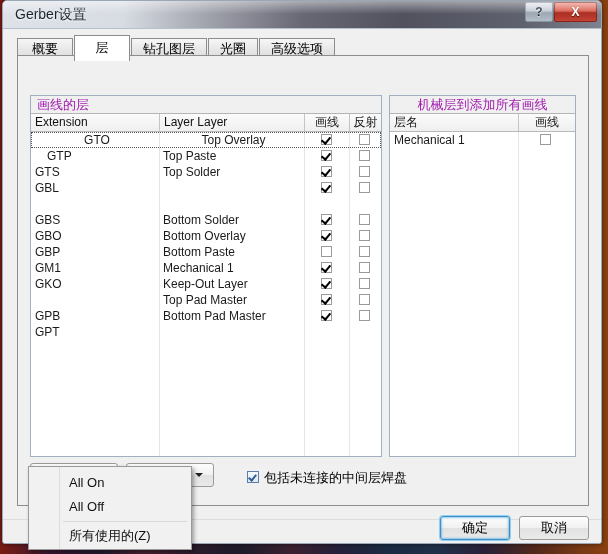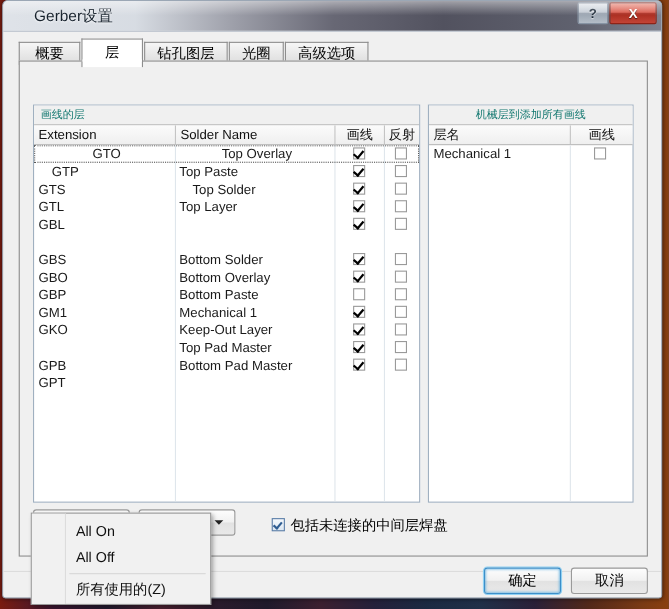--- a/index.html
+++ b/index.html
@@ -62,21 +62,21 @@
   }
   #titlebar::after {
     content: "";
     position: absolute;
     left: 0; top: 0; width: 100%; height: 13px;
     background: linear-gradient(to bottom, rgba(255,255,255,.45), rgba(255,255,255,0));
     pointer-events: none;
   }
   #title-text {
     position: absolute;
-    left: 28px; top: 5px;
+    left: 12px; top: 5px;
     font-size: 14px;
     color: #15202b;
     text-shadow: 0 1px 2px rgba(255,255,255,.85);
     white-space: nowrap;
   }
 
   .caption-btn {
     position: absolute;
     top: 1px;
     height: 20px;
@@ -167,22 +167,22 @@
     box-sizing: border-box;
   }
   .group-title {
     position: absolute;
     left: 0; top: 0;
     height: 18px;
     line-height: 18px;
     width: 100%;
     background: #f0f0f0;
     border-bottom: 1px solid #b5b5b5;
-    font-size: 10px;
-    color: #0f766e;
+    font-size: 13px;
+    color: #a21caf;
     box-sizing: border-box;
     padding-left: 6px;
   }
   .group-title.center { text-align: center; padding-left: 0; }
 
   
   .list-header {
     position: absolute;
     height: 18px;
     background: linear-gradient(to bottom, #fbfbfb 0%, #efefef 100%);
@@ -378,21 +378,21 @@
     </div>
 
     <div id="tabpage"></div>
     <div id="tab-notch" style="left:72px; width:54px;"></div>
 
     <div class="groupbox" id="left-group" style="left:27px; top:66px; width:352px; height:362px;">
       <div class="group-title">画线的层</div>
 
       <div class="list-header" style="top:18px;">
         <div class="hcell" style="left:0px;   width:128px;">Extension</div>
-        <div class="hcell divider" style="left:128px; width:145px;">Solder Name</div>
+        <div class="hcell divider" style="left:128px; width:145px;">Layer Layer</div>
         <div class="hcell divider ctr" style="left:273px; width:45px;">画线</div>
         <div class="hcell divider ctr" style="left:318px; width:32px;">反射</div>
       </div>
 
       <div class="list-body" id="left-list" style="top:36px; height:324px;">
         <div class="colline" style="left:128px; top:0; height:324px;"></div>
         <div class="colline" style="left:273px; top:0; height:324px;"></div>
         <div class="colline" style="left:318px; top:0; height:324px;"></div>
       <div class="row focused" style="top: 0px; text-align: center;">
             <div class="cell" style="left: 0px; width: 128px;">GTO</div>
@@ -401,27 +401,21 @@
             <div class="cb cb-row" style="left: 328px;"></div>
           </div>
           <div class="row" style="top: 0px;">
             <div class="cell" style="left: 0px; width: 128px; padding-left: 16px;">GTP</div>
             <div class="cell" style="left: 128px; width: 145px;">Top Paste</div>
             <div class="cb cb-row checked" style="left: 290px;"></div>
             <div class="cb cb-row" style="left: 328px;"></div>
           </div>
           <div class="row" style="top: 0px;">
             <div class="cell" style="left: 0px; width: 128px;">GTS</div>
-            <div class="cell" style="left: 140px; width: 145px;">Top Solder</div>
-            <div class="cb cb-row checked" style="left: 290px;"></div>
-            <div class="cb cb-row" style="left: 328px;"></div>
-          </div>
-          <div class="row" style="top: 0px;">
-            <div class="cell" style="left: 0px; width: 128px;">GTL</div>
-            <div class="cell" style="left: 128px; width: 145px;">Top Layer</div>
+            <div class="cell" style="left: 128px; width: 145px;">Top Solder</div>
             <div class="cb cb-row checked" style="left: 290px;"></div>
             <div class="cb cb-row" style="left: 328px;"></div>
           </div>
           <div class="row" style="top: 0px;">
             <div class="cell" style="left: 0px; width: 128px;">GBL</div>
             <div class="cb cb-row checked" style="left: 290px;"></div>
             <div class="cb cb-row" style="left: 328px;"></div>
           </div>
           <div class="row" style="top: 0px; margin-top: 16px;">
             <div class="cell" style="left: 0px; width: 128px;">GBS</div>

